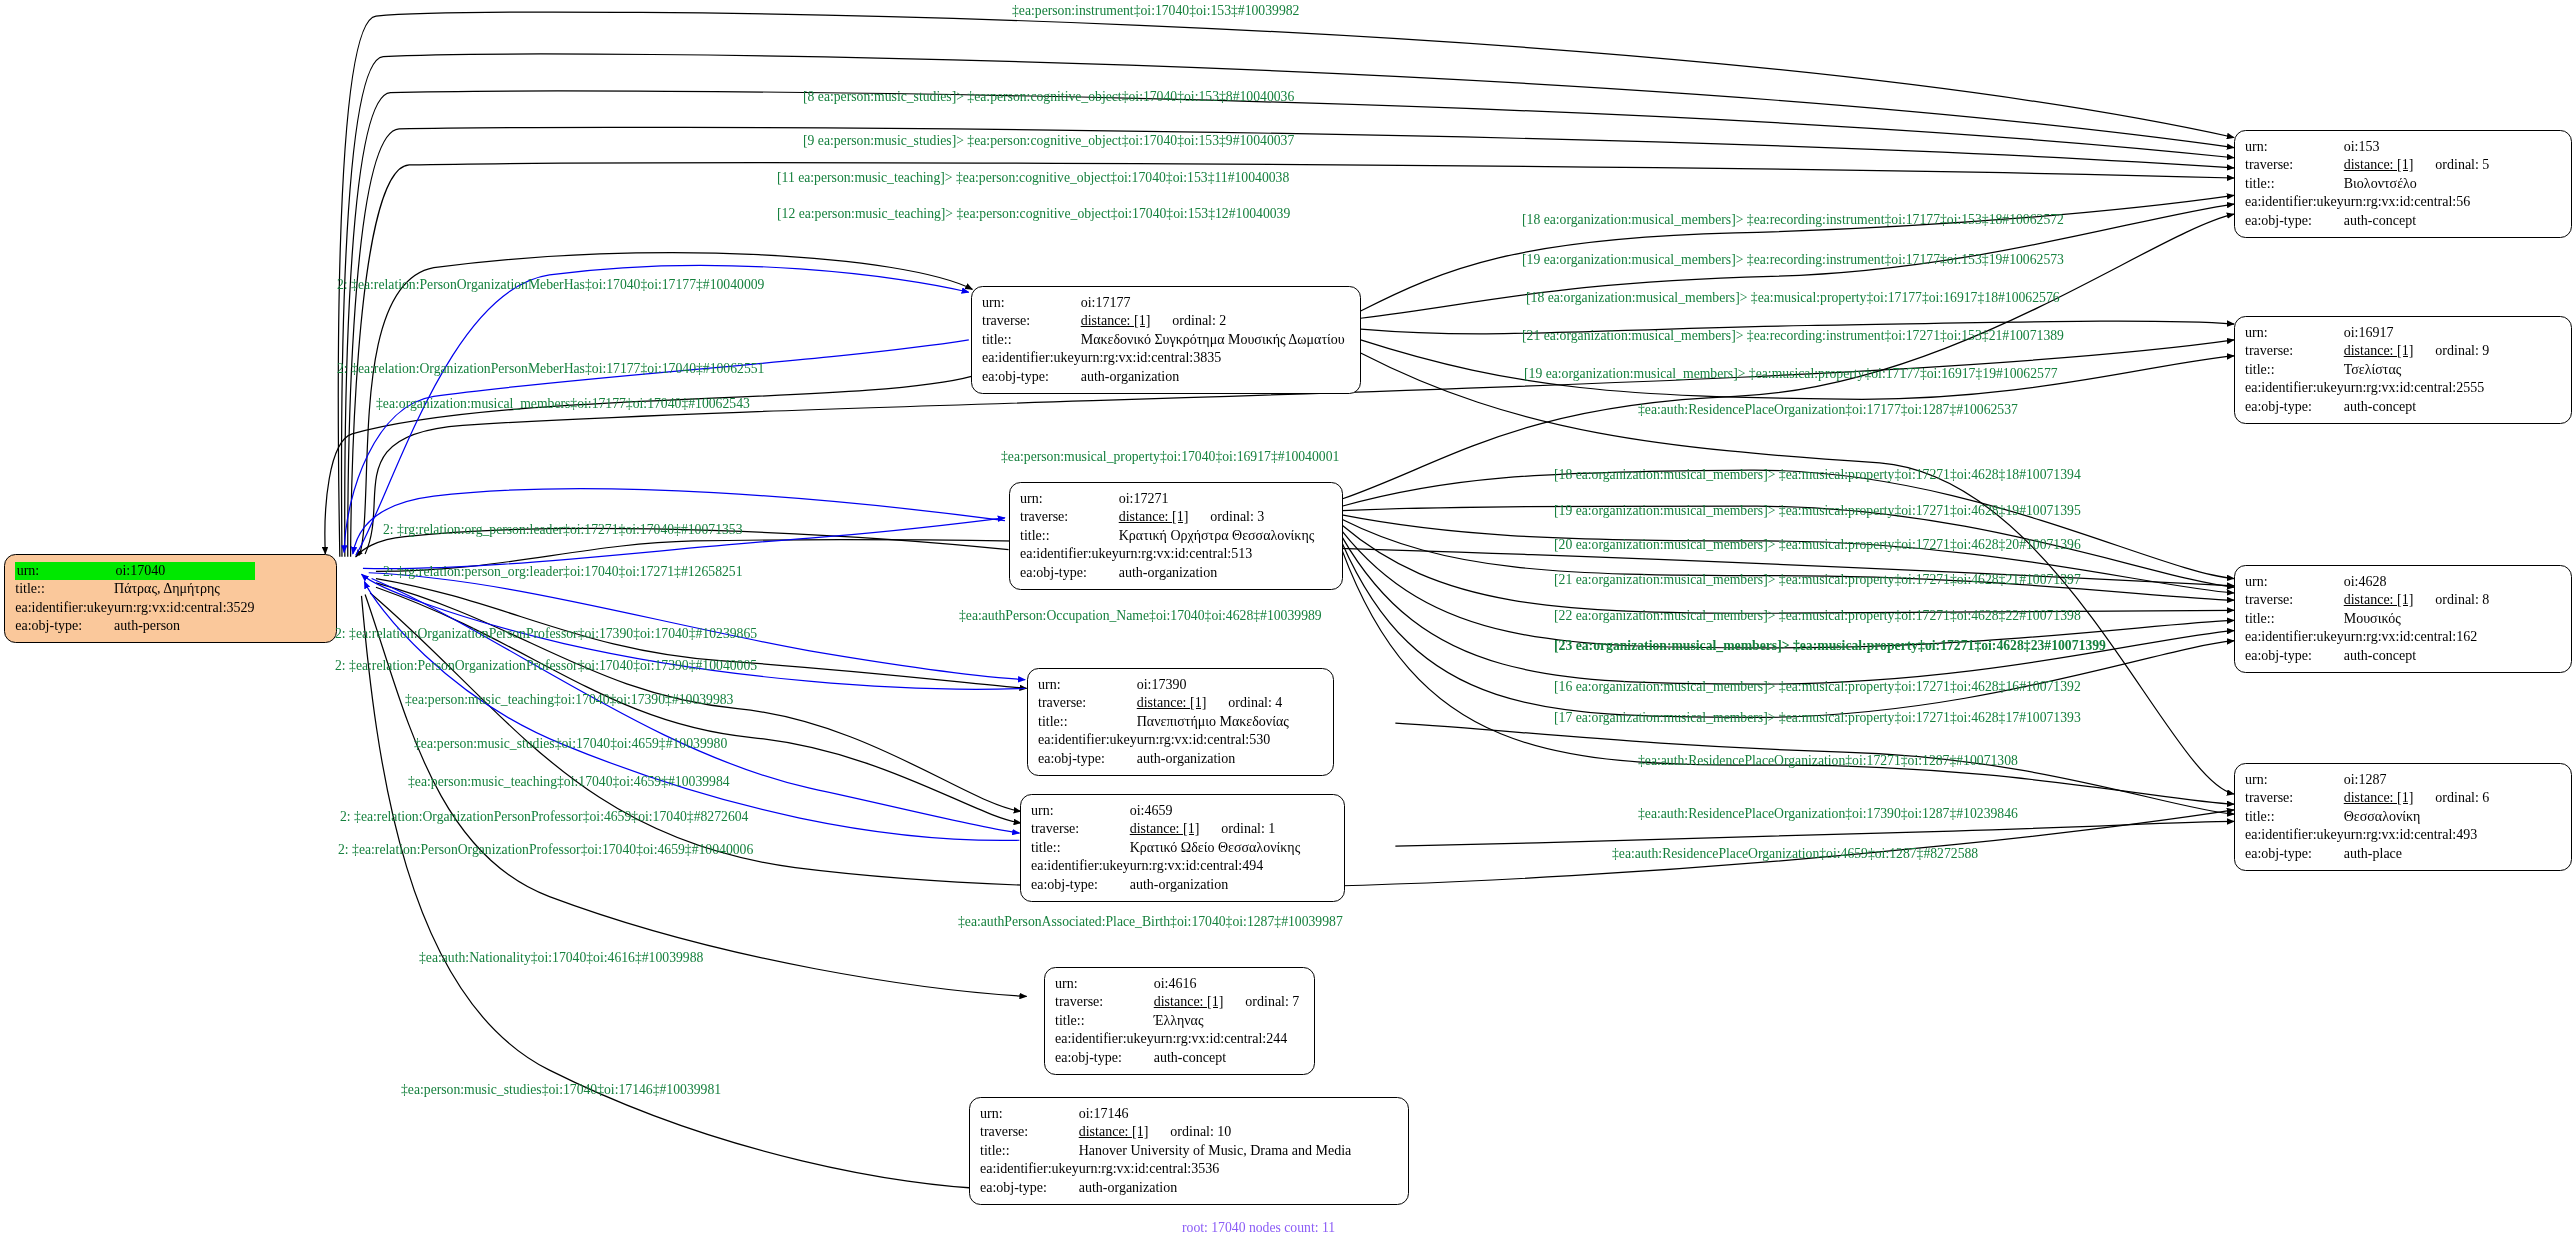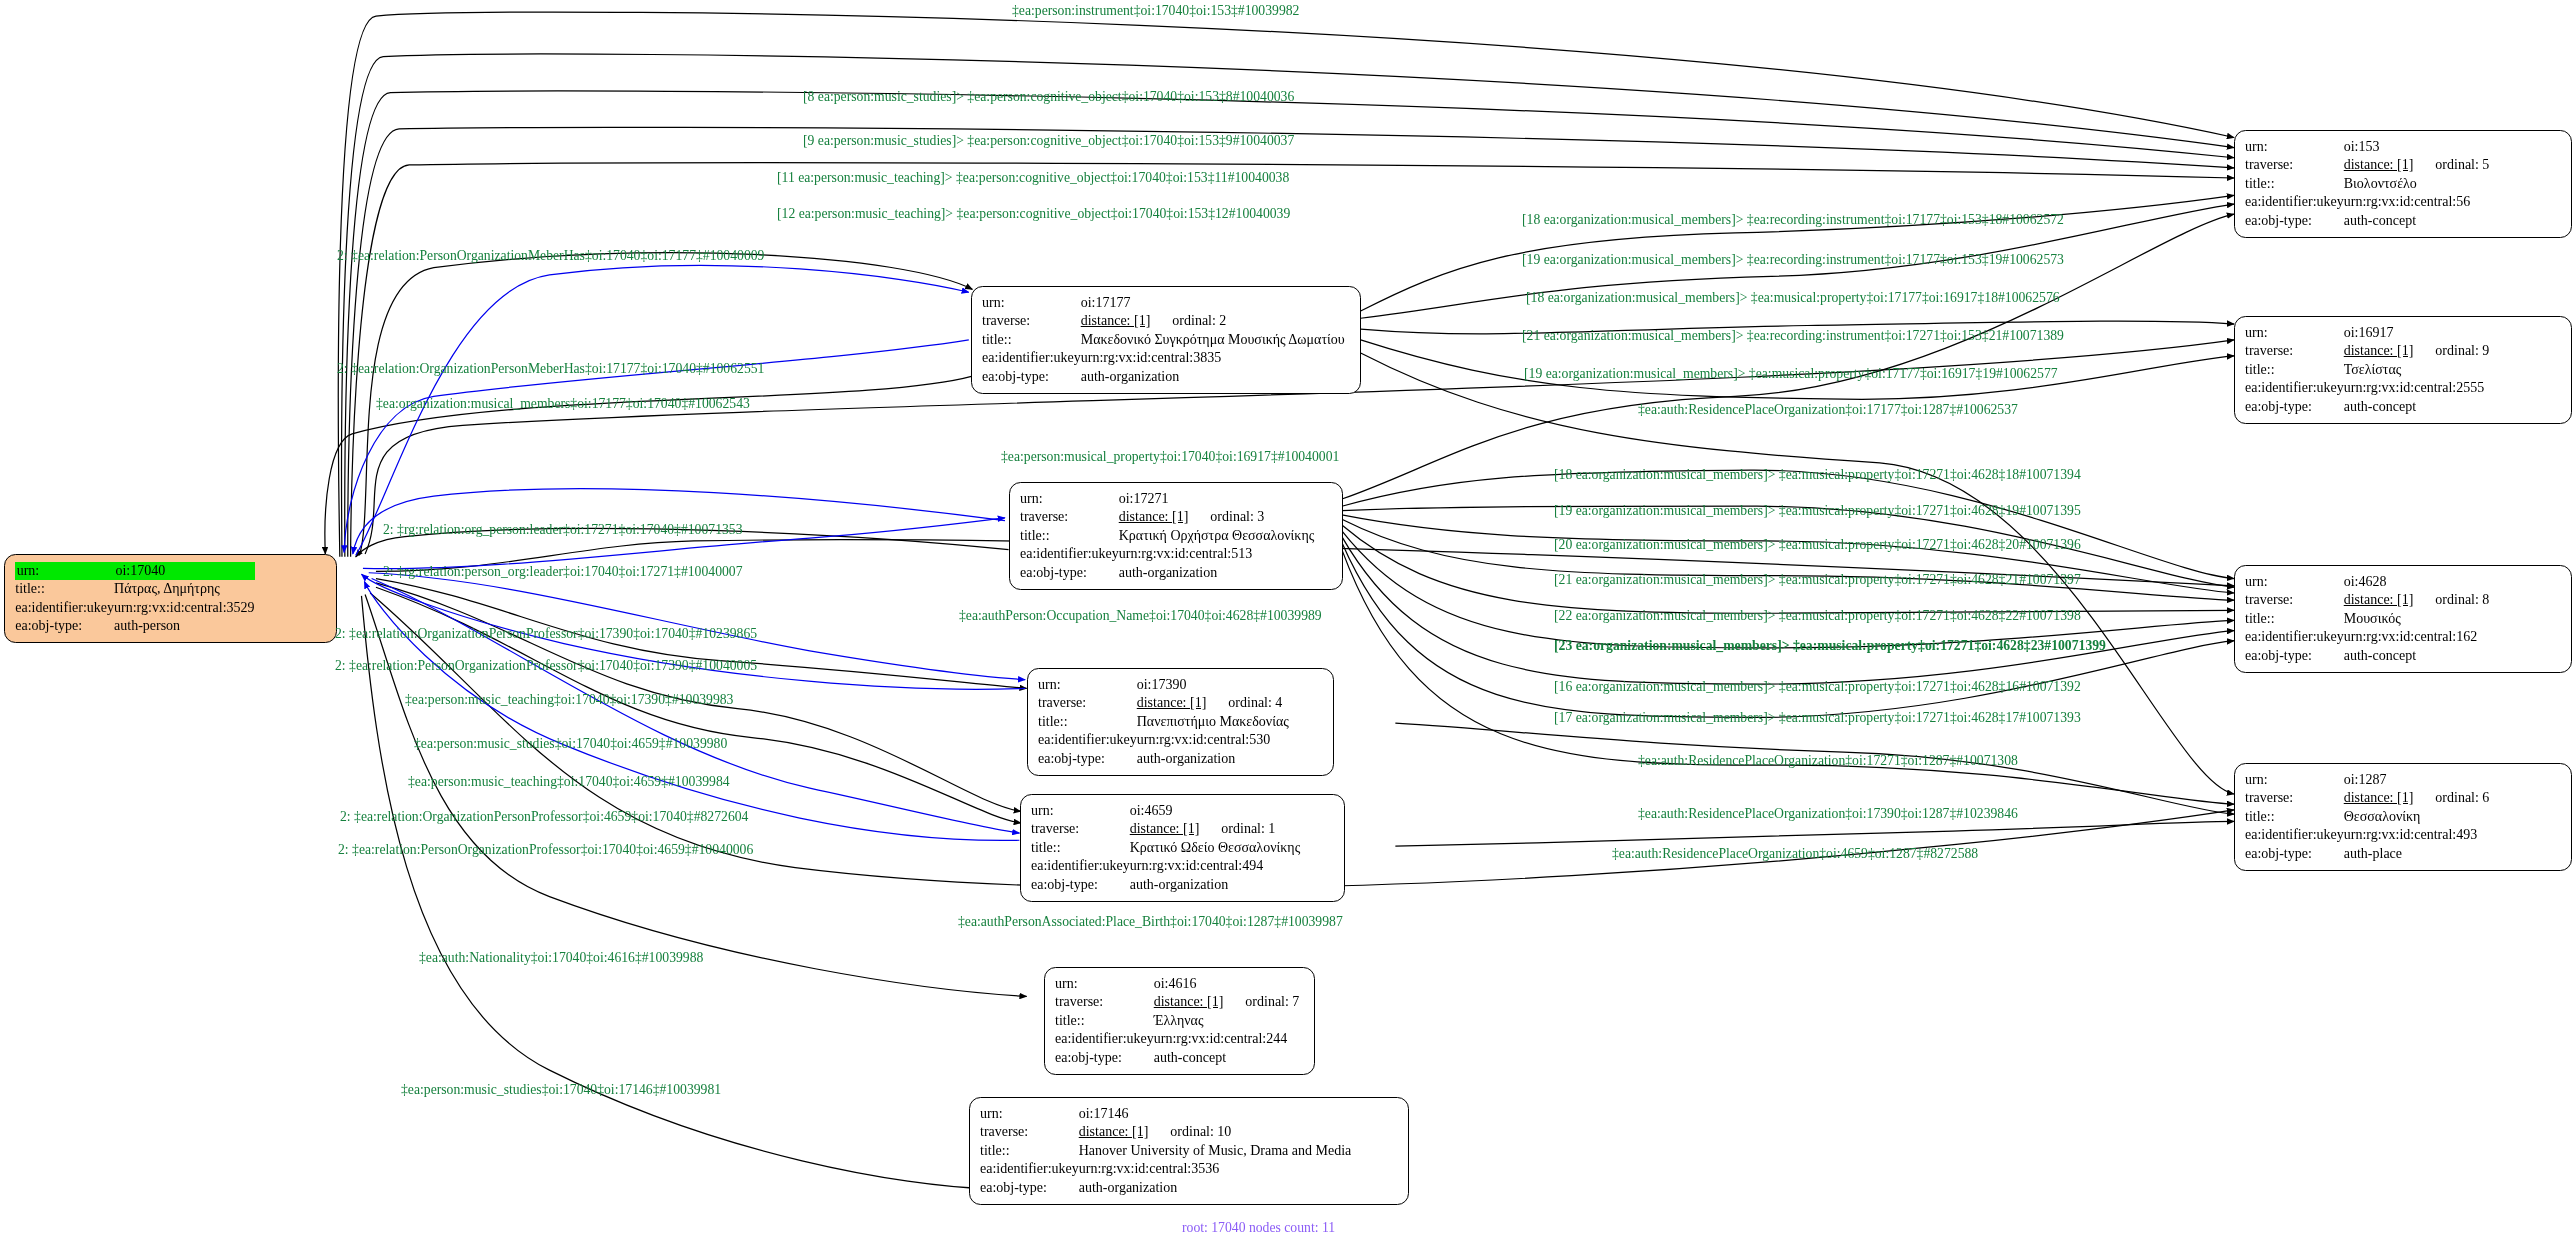--- a/index.html
+++ b/index.html
@@ -445,26 +445,26 @@
     </tbody>
       </table>
   </div>
 
   <div class="elabel" style="left:1012px;top:4.3px;">‡ea:person:instrument‡oi:17040‡oi:153‡#10039982</div>
   <div class="elabel" style="left:803px;top:90px;">[8 ea:person:music_studies]&gt; ‡ea:person:cognitive_object‡oi:17040‡oi:153‡8#10040036</div>
   <div class="elabel" style="left:803px;top:134px;">[9 ea:person:music_studies]&gt; ‡ea:person:cognitive_object‡oi:17040‡oi:153‡9#10040037</div>
   <div class="elabel" style="left:777px;top:171px;">[11 ea:person:music_teaching]&gt; ‡ea:person:cognitive_object‡oi:17040‡oi:153‡11#10040038</div>
   <div class="elabel" style="left:777px;top:207px;">[12 ea:person:music_teaching]&gt; ‡ea:person:cognitive_object‡oi:17040‡oi:153‡12#10040039</div>
 
-  <div class="elabel" style="left:337px;top:249px;">2: ‡ea:relation:PersonOrganizationMeberHas‡oi:17040‡oi:17177‡#10040009</div>
+  <div class="elabel" style="left:337px;top:278px;">2: ‡ea:relation:PersonOrganizationMeberHas‡oi:17040‡oi:17177‡#10040009</div>
   <div class="elabel" style="left:337px;top:362px;">2: ‡ea:relation:OrganizationPersonMeberHas‡oi:17177‡oi:17040‡#10062551</div>
   <div class="elabel" style="left:376px;top:397px;">‡ea:organization:musical_members‡oi:17177‡oi:17040‡#10062543</div>
   <div class="elabel" style="left:1001px;top:450px;">‡ea:person:musical_property‡oi:17040‡oi:16917‡#10040001</div>
   <div class="elabel" style="left:383px;top:523px;">2: ‡rg:relation:org_person:leader‡oi:17271‡oi:17040‡#10071353</div>
-  <div class="elabel" style="left:383px;top:565px;">2: ‡rg:relation:person_org:leader‡oi:17040‡oi:17271‡#10040007</div>
+  <div class="elabel" style="left:383px;top:565px;">2: ‡rg:relation:person_org:leader‡oi:17040‡oi:17271‡#12658251</div>
   <div class="elabel" style="left:959px;top:609px;">‡ea:authPerson:Occupation_Name‡oi:17040‡oi:4628‡#10039989</div>
   <div class="elabel" style="left:335px;top:627px;">2: ‡ea:relation:OrganizationPersonProfessor‡oi:17390‡oi:17040‡#10239865</div>
   <div class="elabel" style="left:335px;top:659px;">2: ‡ea:relation:PersonOrganizationProfessor‡oi:17040‡oi:17390‡#10040005</div>
   <div class="elabel" style="left:405px;top:693px;">‡ea:person:music_teaching‡oi:17040‡oi:17390‡#10039983</div>
   <div class="elabel" style="left:414px;top:737px;">‡ea:person:music_studies‡oi:17040‡oi:4659‡#10039980</div>
   <div class="elabel" style="left:408px;top:775px;">‡ea:person:music_teaching‡oi:17040‡oi:4659‡#10039984</div>
   <div class="elabel" style="left:340px;top:810px;">2: ‡ea:relation:OrganizationPersonProfessor‡oi:4659‡oi:17040‡#8272604</div>
   <div class="elabel" style="left:338px;top:843px;">2: ‡ea:relation:PersonOrganizationProfessor‡oi:17040‡oi:4659‡#10040006</div>
   <div class="elabel" style="left:958px;top:915px;">‡ea:authPersonAssociated:Place_Birth‡oi:17040‡oi:1287‡#10039987</div>
   <div class="elabel" style="left:419px;top:951px;">‡ea:auth:Nationality‡oi:17040‡oi:4616‡#10039988</div>

